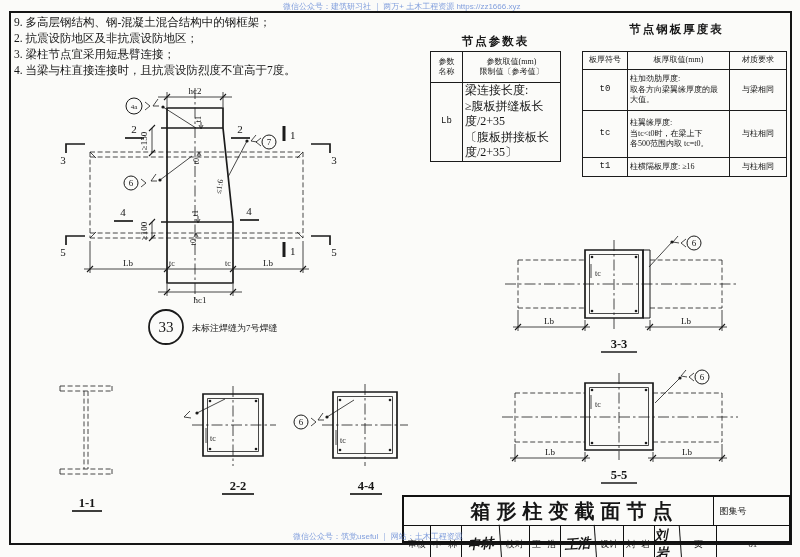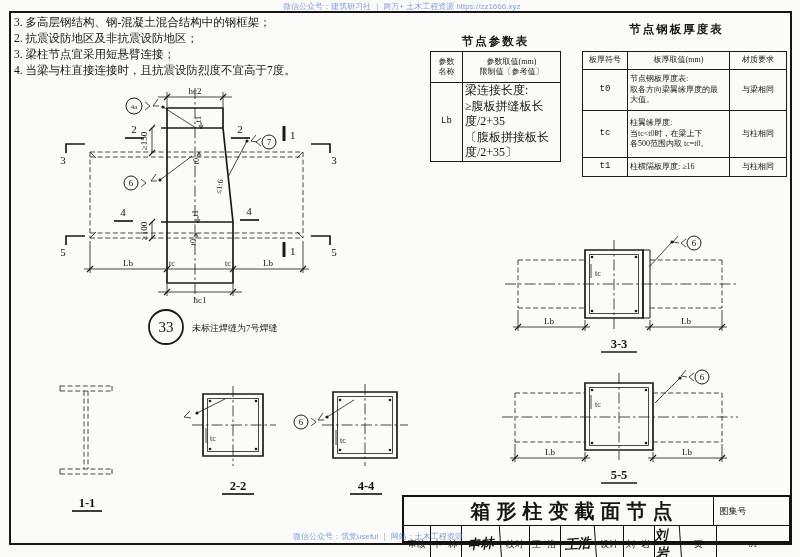--- a/index.html
+++ b/index.html
@@ -66,21 +66,21 @@
   .mid{text-anchor:middle;}
 </style>
 </head>
 <body>
 
 <div class="abs wm wm-top">微信公众号：建筑研习社 ｜ 两万+ 土木工程资源 https://zz1666.xyz</div>
 <div class="abs frame"></div>
 
 <div class="abs scope">
   <div class="scope-items">
-    <div>3.  多高层钢结构、钢-混凝土混合结构中的钢框架；</div>
+    <div>9.  多高层钢结构、钢-混凝土混合结构中的钢框架；</div>
     <div>2.  抗震设防地区及非抗震设防地区；</div>
     <div>3.  梁柱节点宜采用短悬臂连接；</div>
     <div>4.  当梁与柱直接连接时，且抗震设防烈度不宜高于7度。</div>
   </div>
 </div>
 
 <div class="abs tbl-title" style="left:430px;top:34px;width:131px;">节点参数表</div>
 <table class="ptable">
   <tbody>
       <tr>
@@ -101,21 +101,21 @@
 <div class="abs tbl-title" style="left:582px;top:22px;width:189px;">节点钢板厚度表</div>
 <table class="ttable">
   <tbody>
       <tr>
     <th style="width:40px">板厚符号</th>
     <th style="width:97px">板厚取值(mm)</th>
     <th style="width:52px">材质要求</th>
   </tr>
   <tr class="r-t0">
     <td class="sym">t0</td>
-    <td>节点钢板厚度表:
+    <td>柱加劲肋厚度:
 取各方向梁翼缘厚度的最
 大值。</td>
     <td class="mat">与梁相同</td>
   </tr>
   <tr class="r-tc">
     <td class="sym">tc</td>
     <td>柱翼缘厚度:
 当tc&lt;t0时，在梁上下
 各500范围内取 tc=t0。</td>
     <td class="mat">与柱相同</td>

